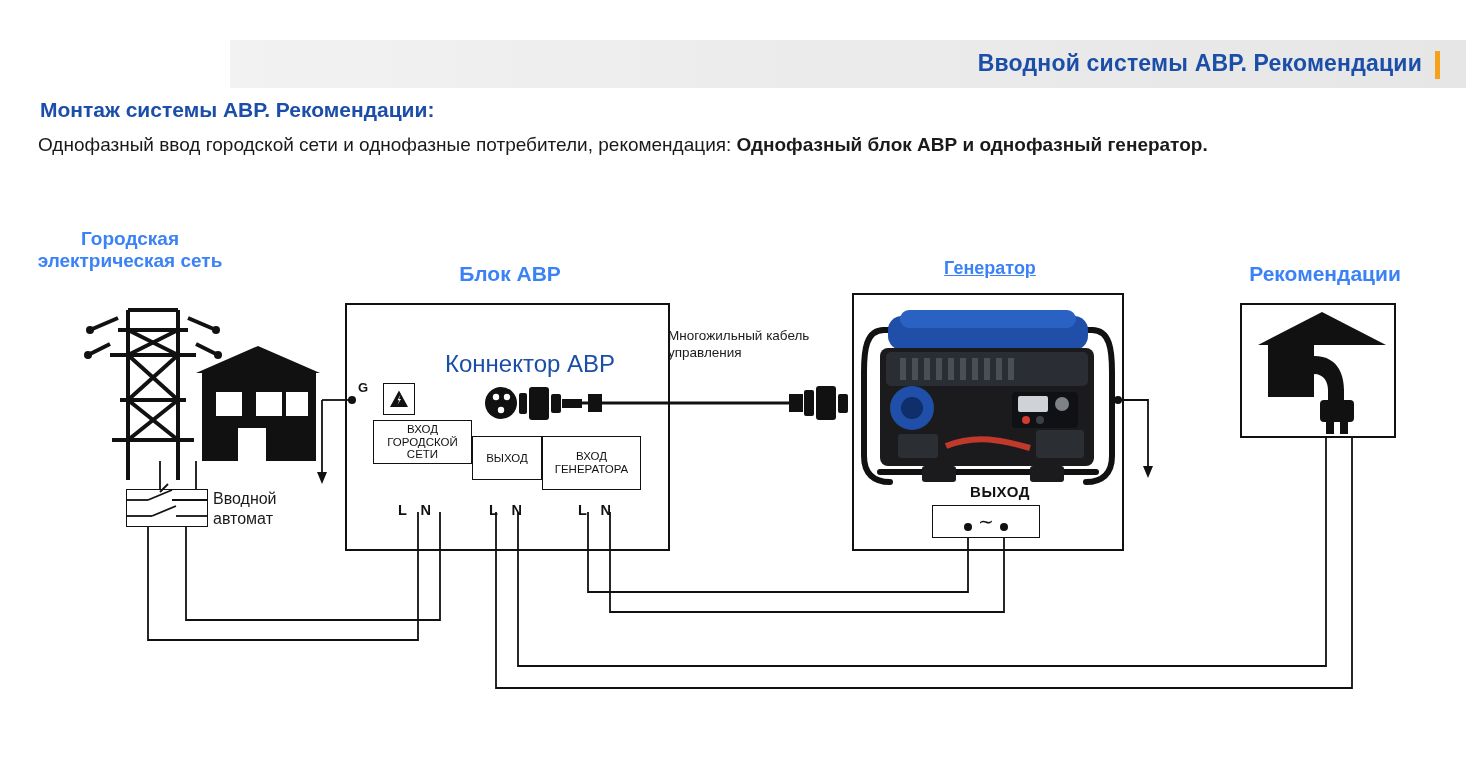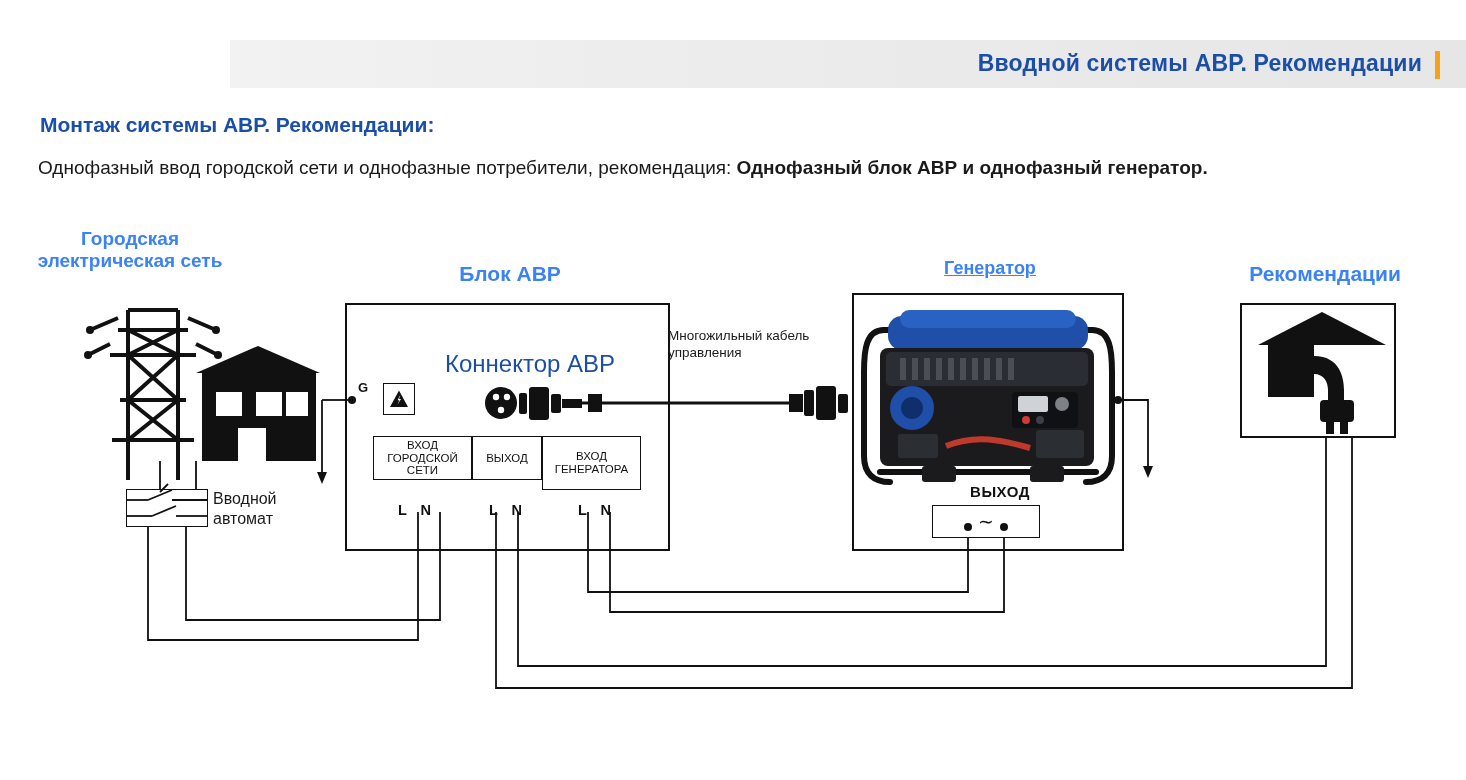--- a/index.html
+++ b/index.html
@@ -45,31 +45,29 @@
 
   
   .intro-title {
     position: absolute;
     left: 40px;
     top: 98px;
     font-size: 21px;
     font-weight: bold;
     color: #1b4ea8;
     white-space: nowrap;
-    margin-top: 15px;
   }
   .intro-body {
     position: absolute;
     left: 38px;
     top: 131px;
     width: 1340px;
     font-size: 19px;
     color: #1a1a1a;
     line-height: 1.45;
-    margin-top: 23px;
   }
   .intro-body b { font-weight: bold; }
 
   
   .label {
     position: absolute;
     font-weight: bold;
     color: #3b82f6;
     text-align: center;
     line-height: 1.15;
@@ -140,21 +138,21 @@
     box-sizing: border-box;
     display: flex;
     align-items: center;
     justify-content: center;
     text-align: center;
     font-size: 11.5px;
     line-height: 1.1;
     color: #111;
     background: #fff;
   }
-  #term-mains { left: 373px; top: 436px; width: 99px; height: 44px; }
+  #term-mains { left: 373px; top: 420px; width: 99px; height: 44px; }
   #term-out   { left: 472px; top: 436px; width: 70px; height: 44px; }
   #term-gen   { left: 542px; top: 436px; width: 99px; height: 54px; }
 
   .ln {
     position: absolute;
     font-size: 14.5px;
     font-weight: bold;
     color: #111;
     letter-spacing: 5px;
   }

